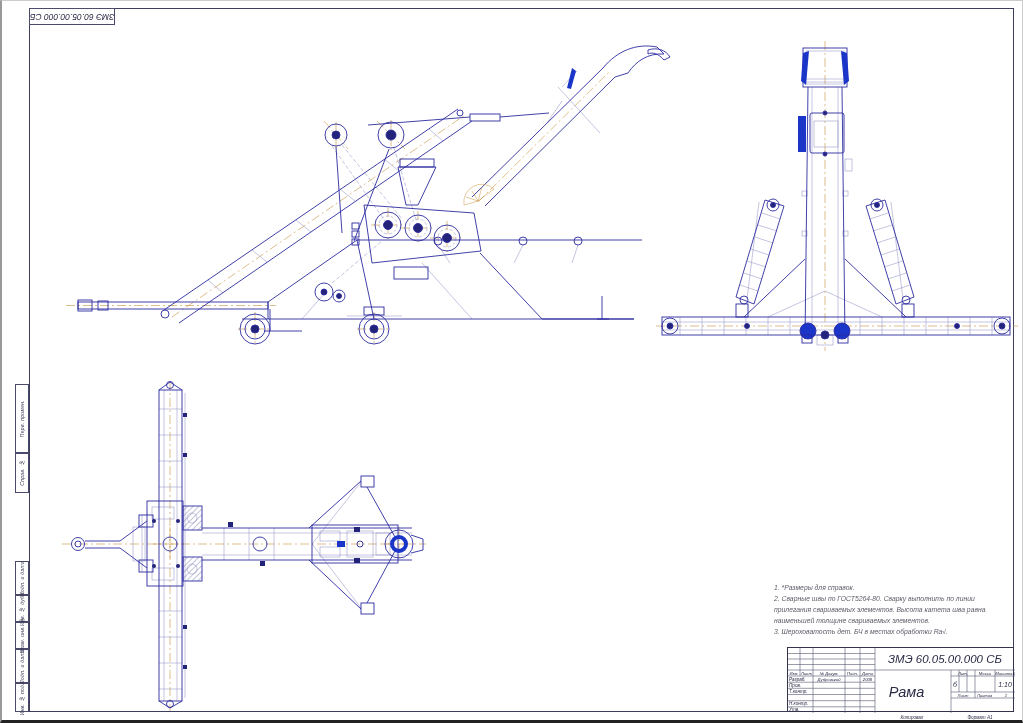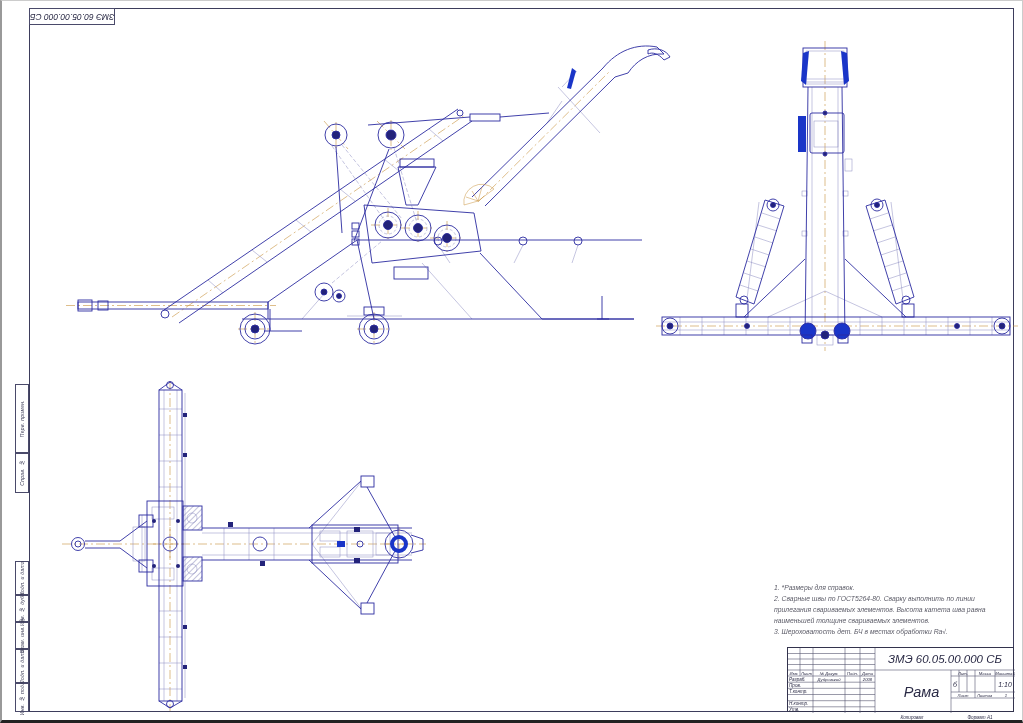--- a/index.html
+++ b/index.html
@@ -281,21 +281,21 @@
       <path d="M87,0 V65"></path>
       <path d="M12,0 V28 M25,0 V65 M57,0 V65 M72,0 V65"></path>
       <path d="M0,5.5 H87 M0,11 H87 M0,16.5 H87 M0,22 H87 M0,28 H87 M0,34.2 H87 M0,40.3 H87 M0,46.5 H87 M0,52.7 H87 M0,58.8 H87"></path>
       <path d="M87,22 H227"></path>
       <path d="M163,22 V65"></path>
       <path d="M163,28 H227 M163,44 H227 M163,50 H227"></path>
       <path d="M187,22 V50 M207,22 V44"></path>
       <path d="M171,22 V44 M179,22 V44"></path>
     </svg>
     <div class="tb-text t11" style="left:87px;top:0;width:140px;height:22px;">ЗМЭ 60.05.00.000 СБ</div>
-    <div class="tb-text t14" style="left:90px;top:22px;width:87px;height:43px;">Рама</div>
+    <div class="tb-text t14" style="left:75px;top:22px;width:87px;height:43px;">Рама</div>
     <div class="tb-text t4" style="left:0;top:22px;width:12px;height:6px;">Изм.</div>
     <div class="tb-text t4" style="left:12px;top:22px;width:13px;height:6px;">Лист</div>
     <div class="tb-text t4" style="left:25px;top:22px;width:32px;height:6px;">№ Докум.</div>
     <div class="tb-text t4" style="left:57px;top:22px;width:15px;height:6px;">Подп.</div>
     <div class="tb-text t4" style="left:72px;top:22px;width:15px;height:6px;">Дата</div>
     <div class="tb-text t45" style="left:1px;top:28px;width:24px;height:6px;justify-content:flex-start;">Разраб.</div>
     <div class="tb-text t4" style="left:25px;top:28px;width:32px;height:6px;">Дубровский</div>
     <div class="tb-text t4" style="left:72px;top:28px;width:15px;height:6px;">2008</div>
     <div class="tb-text t45" style="left:1px;top:34.2px;width:24px;height:6px;justify-content:flex-start;">Пров.</div>
     <div class="tb-text t45" style="left:1px;top:40.3px;width:24px;height:6px;justify-content:flex-start;">Т.контр.</div>

